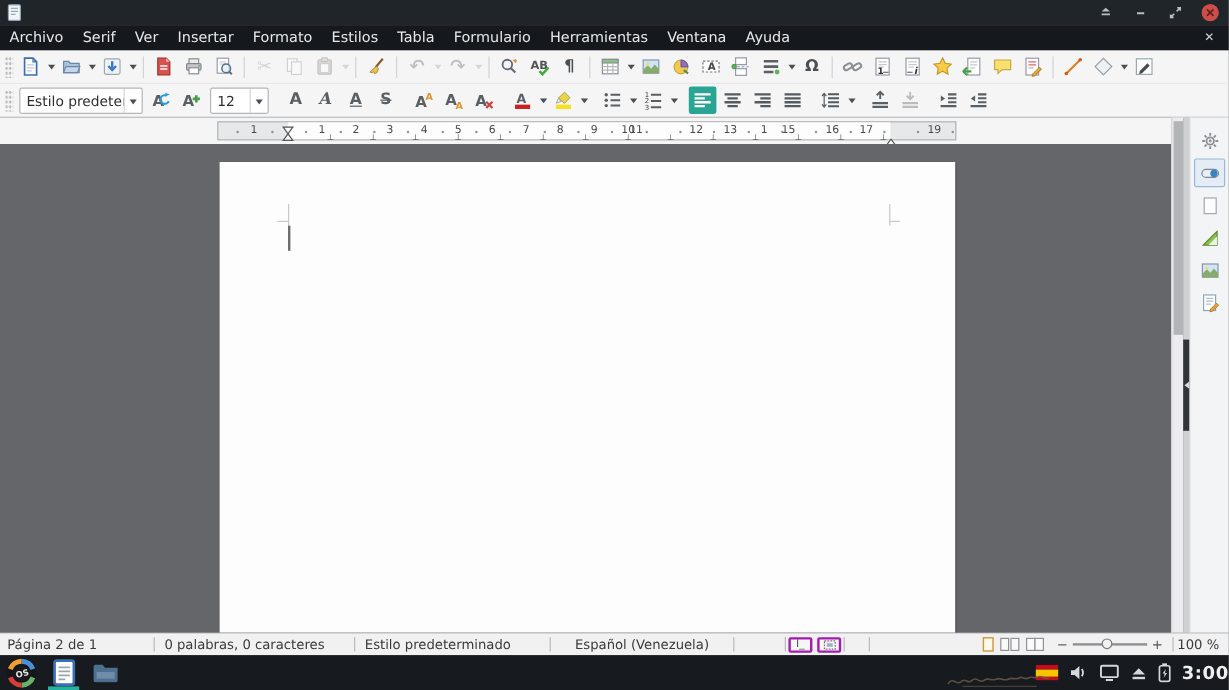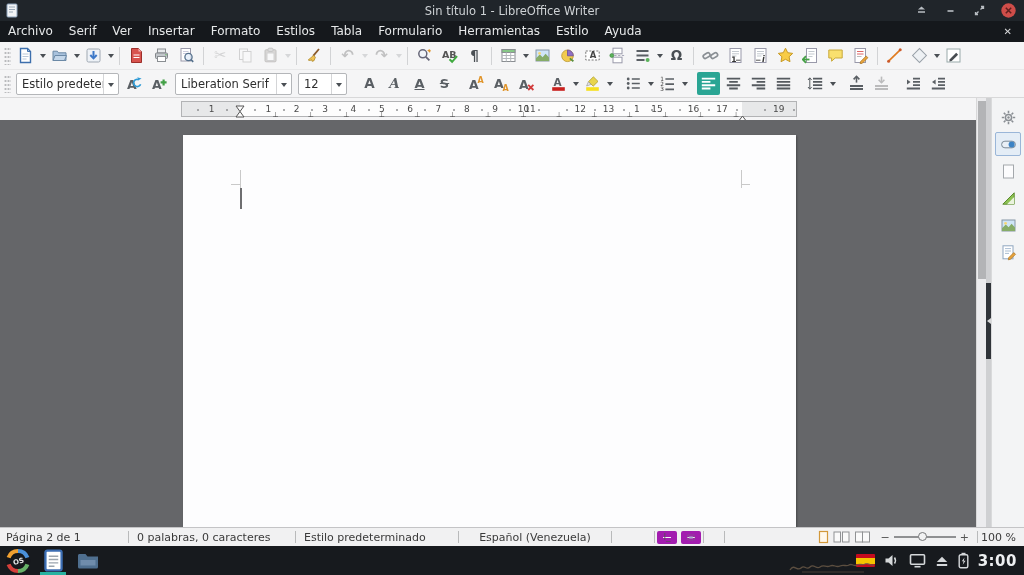--- a/index.html
+++ b/index.html
@@ -65,50 +65,49 @@
   .sbhandle { position:absolute; left:0; width:5px; top:185px; height:76px; background:#303439; display:flex; align-items:center; justify-content:center; }
   .sbhandle::after { content:""; border:3px solid transparent; border-right:4px solid #d8d9da; margin-right:2px; }
   .sidebar { width:33px; background:#f3f4f5; border-left:1px solid #d9dadb; display:flex; flex-direction:column; align-items:center; padding-top:7px; }
   .sbtab { width:26px; height:24px; display:flex; align-items:center; justify-content:center; margin-bottom:3px; border:1px solid transparent; border-radius:2px; }
   .sbtab.active { border-color:#9ab6d8; background:#e4edf6; }
 
   
   .statusbar { height:19px; background:#f1f1f2; border-top:1px solid #c4c4c6; display:flex; align-items:center; font-size:11px; color:#3a3a3a; }
   .sseg { white-space:nowrap; overflow:hidden; }
   .sdiv { width:1px; height:12px; background:#b9babb; flex:none; }
-  .smallbox { height:13px; border:6px solid #a21caf; border-radius:2px; display:flex; align-items:center; justify-content:center; margin:0 2px; background:#f6f6f7; }
+  .smallbox { height:13px; border:2px solid #a21caf; border-radius:2px; display:flex; align-items:center; justify-content:center; margin:0 2px; background:#f6f6f7; }
   .viewicons { display:flex; align-items:center; gap:4px; }
   .zoomctl { display:flex; align-items:center; gap:4px; color:#555; }
   .ztrack { position:relative; width:62px; height:2px; background:#8f9092; }
   .znotch { position:absolute; left:30px; top:-2px; width:1px; height:6px; background:#8f9092; }
   .zhandle { position:absolute; left:24px; top:-4px; width:9px; height:9px; border-radius:50%; background:#f2f2f3; border:1px solid #77787a; }
 
   
   .taskbar { height:29px; background:#171a1e; display:flex; align-items:center; position:relative; }
   .task-left { display:flex; align-items:center; gap:9px; padding-left:5px; }
   .appcell { position:relative; width:26px; height:29px; display:flex; align-items:center; justify-content:center; }
   .active-underline { position:absolute; bottom:0; left:0; width:26px; height:3px; background:#27b2a0; }
-  .task-right { margin-left:auto; display:flex; align-items:center; gap:9px; padding-right:7px; }
+  .task-right { margin-left:auto; display:flex; align-items:center; gap:9px; padding-right:0; }
   .flag { width:19px; height:13px; display:flex; flex-direction:column; border-radius:1px; overflow:hidden; }
   .clock { font-size:15px; font-weight:bold; color:#eef0f2; letter-spacing:.5px; }
   .watermark { position:absolute; left:788px; top:17px; opacity:.8; }
 </style>
 </head>
 <body>
 
 <div class="window">
 
   <div class="titlebar">
     <span class="tb-appicon">
       <svg width="12" height="15" viewBox="0 0 12 15">
           <rect x="1" y="1" width="10" height="13" rx="1" fill="#f2f4f6" stroke="#8ea4bc"></rect>
           <path d="M3 4h6M3 6.5h6M3 9h4" stroke="#9aa8b6" stroke-width="1"></path>
         </svg>
     </span>
-    <span class="tb-title">Sin título 1 - LibreOffice Writer</span>
     <span class="tb-controls" id="tb-controls">
         <span class="tb-ctl">
           <span style="display:flex">
             <svg width="11" height="11" viewBox="0 0 11 11">
               <path d="M2 4.5L5.5 1.5 9 4.5z" fill="#b9bec3"></path>
               <path d="M2 7h7" stroke="#b9bec3" stroke-width="1.5"></path>
             </svg>
           </span>
         </span>
         <span class="tb-ctl">
@@ -140,21 +139,21 @@
     <span id="menu-items" style="display:flex">
         <span class="menu-item">Archivo</span>
         <span class="menu-item">Serif</span>
         <span class="menu-item">Ver</span>
         <span class="menu-item">Insertar</span>
         <span class="menu-item">Formato</span>
         <span class="menu-item">Estilos</span>
         <span class="menu-item">Tabla</span>
         <span class="menu-item">Formulario</span>
         <span class="menu-item">Herramientas</span>
-        <span class="menu-item">Estilo</span>
+        <span class="menu-item">Ventana</span>
         <span class="menu-item">Ayuda</span>
       </span>
     <span class="menu-close">✕</span>
   </div>
 
   <div class="toolbar toolbar1" id="tb1">
       <div class="grip"></div>
       <div class="tbtn">
         <span class="ticon">
           <svg width="17" height="17" viewBox="0 0 17 17">
@@ -451,24 +450,20 @@
           </svg>
         </span>
       </div>
       <div class="tbtn">
         <span class="ticon">
           <svg width="17" height="17" viewBox="0 0 17 17">
             <text x="1" y="13.5" font-size="12.5" font-weight="bold" fill="#5a5f64">A</text>
             <path d="M12.6 4.4v6M9.6 7.4h6" stroke="#43a047" stroke-width="2.2"></path>
           </svg>
         </span>
-      </div>
-      <div class="combo">
-        <span class="combo-text" style="width: 100px;">Liberation Serif</span>
-        <span class="combo-btn"></span>
       </div>
       <div class="combo">
         <span class="combo-text" style="width: 32px;">12</span>
         <span class="combo-btn"></span>
       </div>
       <div class="gap"></div>
       <div class="tbtn">
         <span class="ticon">
           <span class="gly gly-bold">A</span>
         </span>

